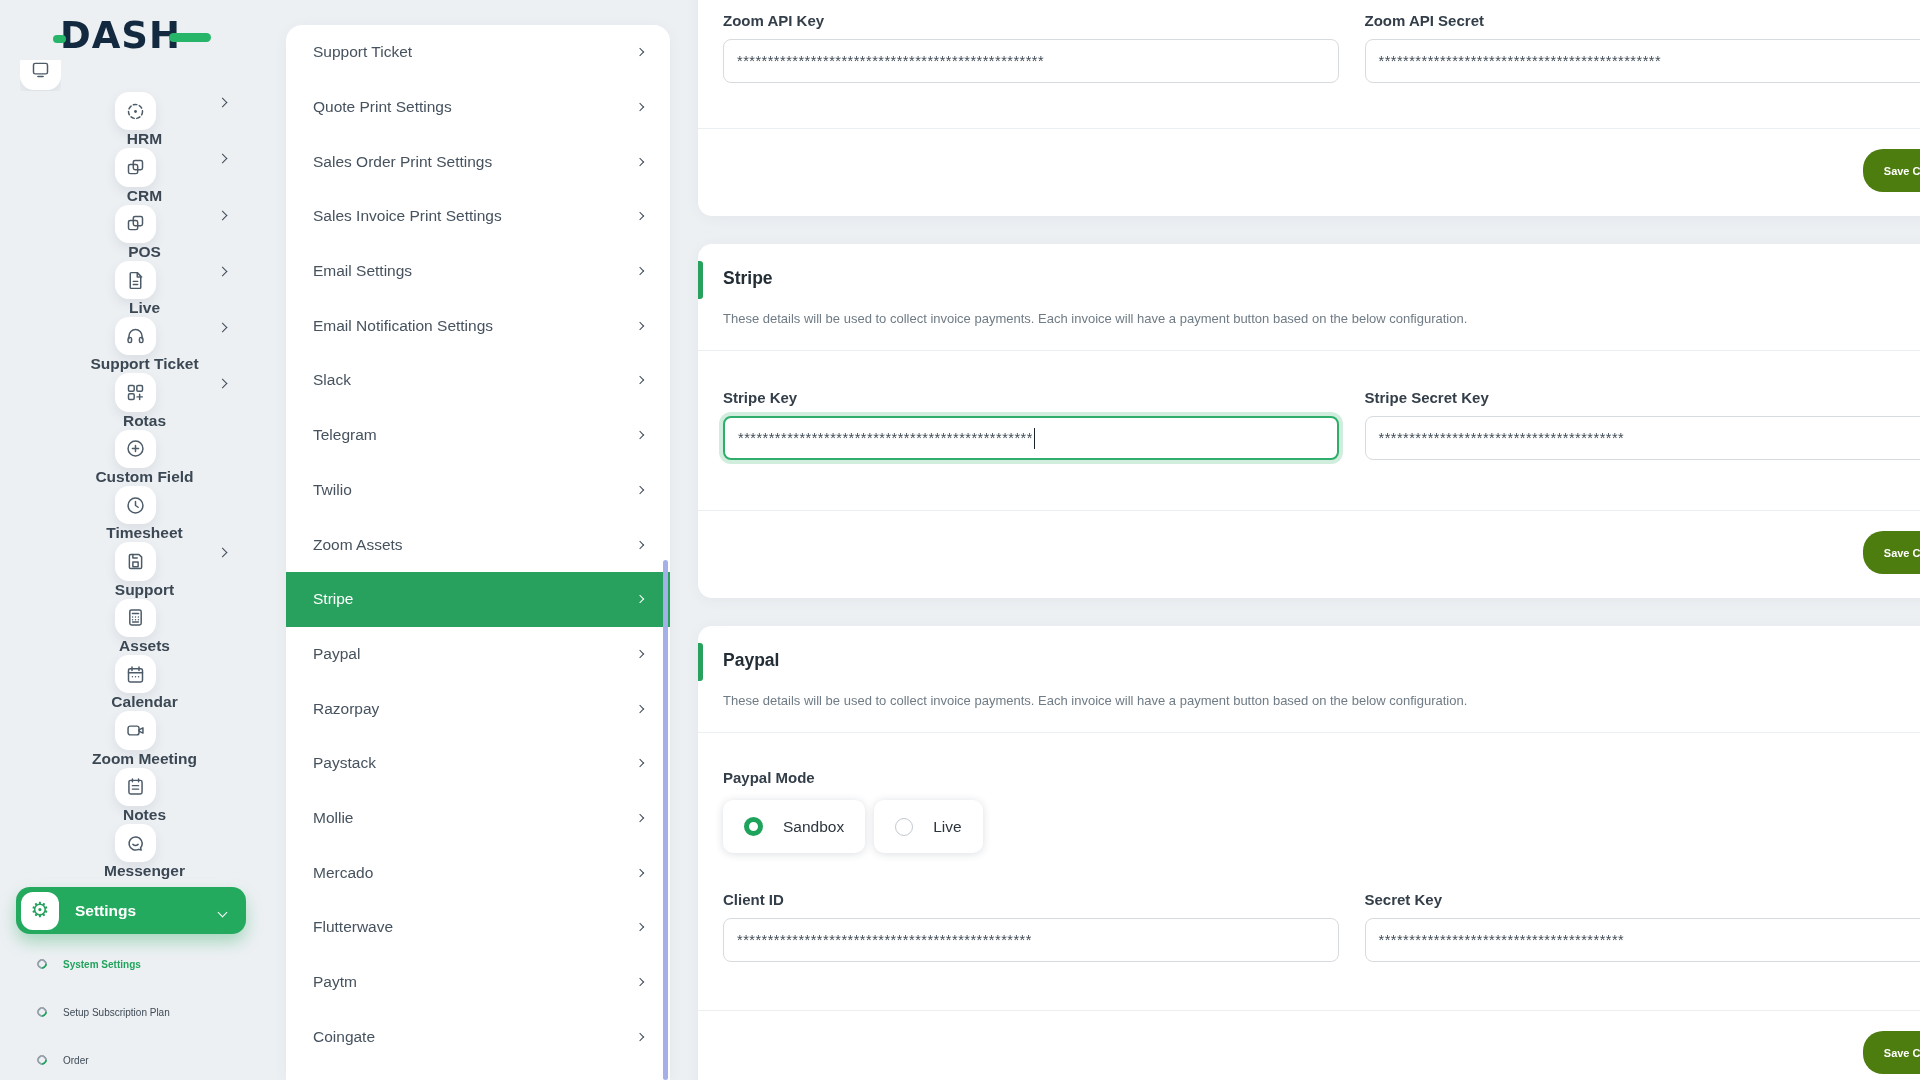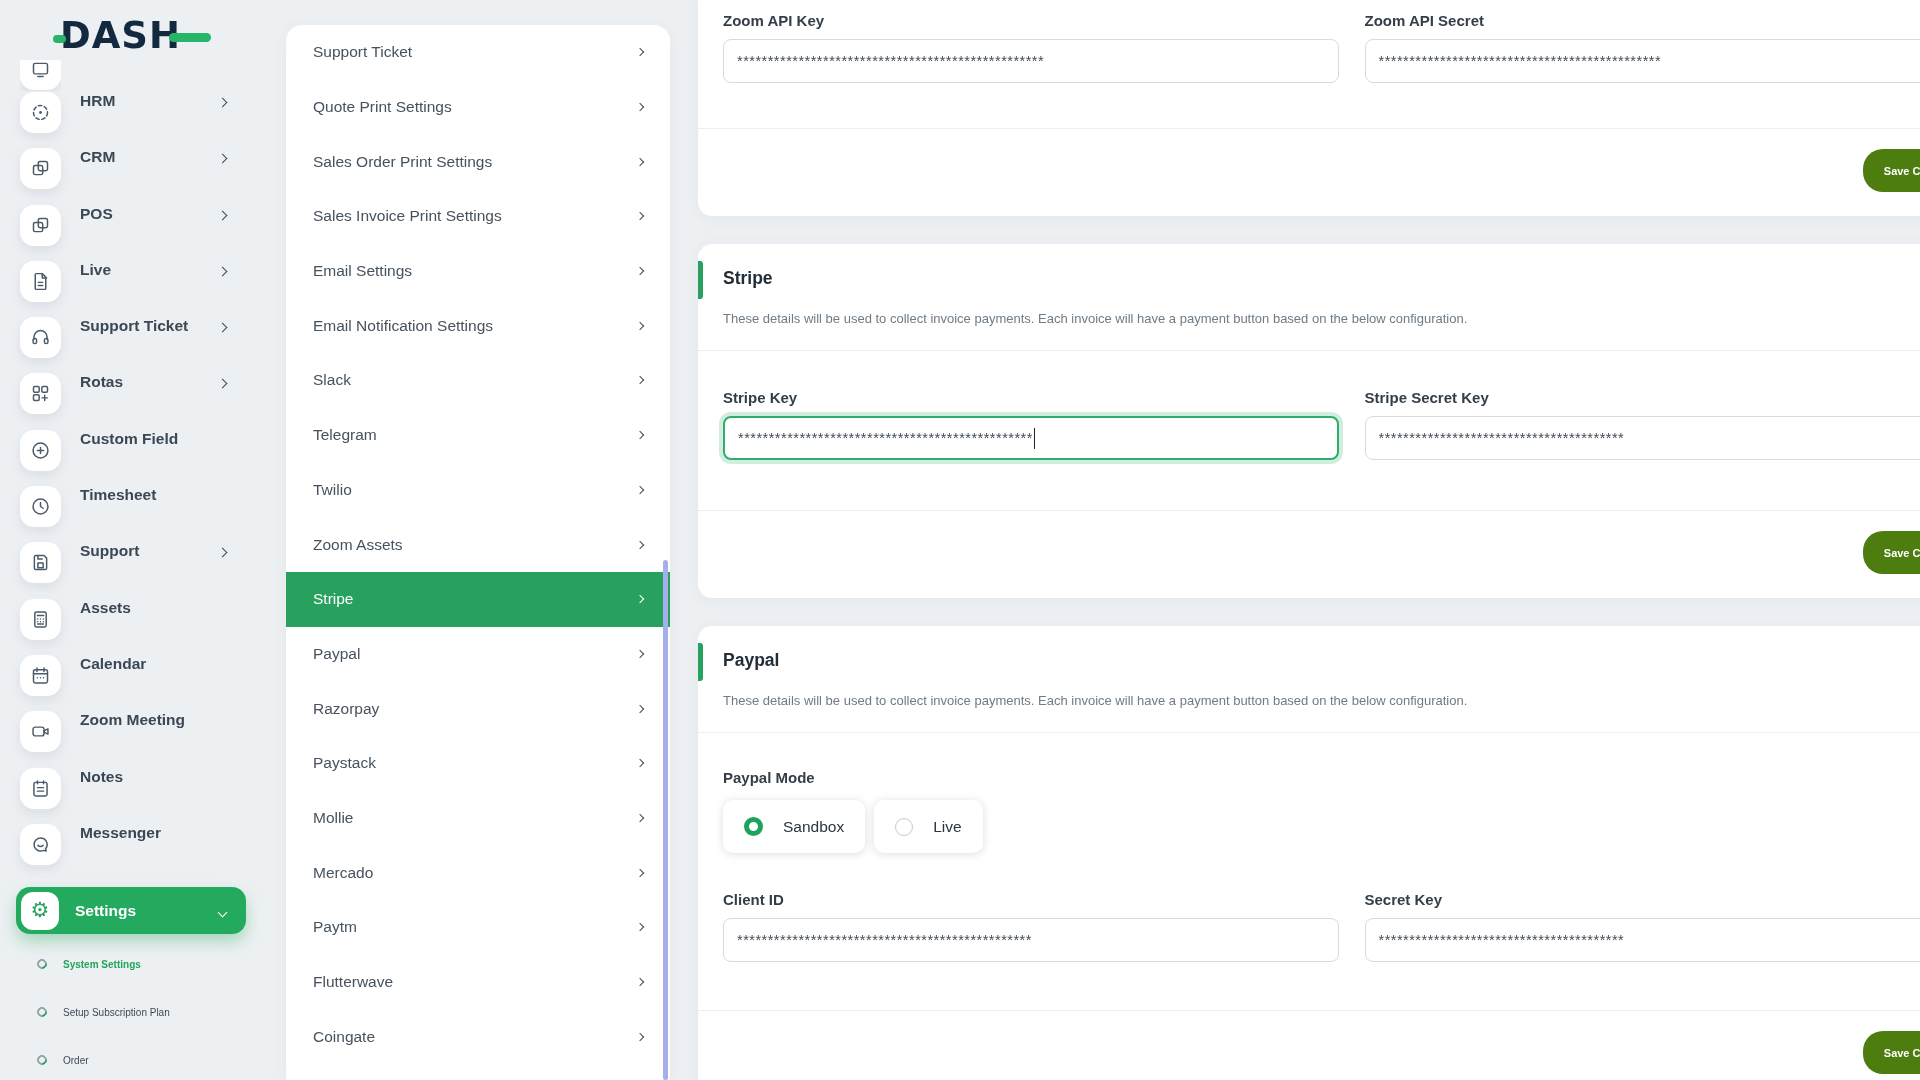--- a/index.html
+++ b/index.html
@@ -11,21 +11,21 @@
     position:relative;
   }
   
   .sidebar { position:absolute; left:0; top:0; width:250px; height:940px; }
   .logo { position:absolute; left:60px; top:14px; display:flex; align-items:center; }
   .logo-text { font-size:37px; font-weight:800; letter-spacing:1px; color:#13293f; font-family:"DejaVu Sans",sans-serif; }
   .logo-dash { width:42px; height:9px; border-radius:5px; background:#27b56a; margin-left:-12px; margin-top:4px; }
   .logo-dot { position:absolute; left:-7px; top:21px; width:13px; height:8px; border-radius:4px; background:#27b56a; }
 
   .nav { position:absolute; top:92px; left:0; width:250px; }
-  .nav-item { height:56.3px; display:flex; padding-left:20px; position:relative; cursor:pointer; }
+  .nav-item { height:56.3px; display:flex; align-items:center; padding-left:20px; position:relative; cursor:pointer;flex-direction:column; }
   .icon-box { width:41px; height:41px; min-width:41px; background:#fff; border-radius:14px;
               display:flex; align-items:center; justify-content:center;
               box-shadow:0 5px 12px rgba(30,50,80,.09); }
   .nav-label { margin-left:19px; font-size:15.5px; font-weight:bold; color:#3b4854; }
   .nav-chev { position:absolute; right:24px; }
   .chev { display:inline-block; width:7px; height:7px; border-style:solid; border-color:#3e4a56;
           border-width:1.8px 1.8px 0 0; transform:rotate(45deg); }
   .chev.down { transform:rotate(135deg); }
   .chev.white { border-color:#fff; }
 
@@ -348,25 +348,25 @@
     </div>
   <div class="menu-item">
       <span>Mollie</span>
       <span class="chev"></span>
     </div>
   <div class="menu-item">
       <span>Mercado</span>
       <span class="chev"></span>
     </div>
   <div class="menu-item">
+      <span>Flutterwave</span>
+      <span class="chev"></span>
+    </div>
+  <div class="menu-item">
       <span>Paytm</span>
-      <span class="chev"></span>
-    </div>
-  <div class="menu-item">
-      <span>Flutterwave</span>
       <span class="chev"></span>
     </div>
   <div class="menu-item">
       <span>Coingate</span>
       <span class="chev"></span>
     </div>
   <div class="menu-item"></div>
   <div class="panel-scrollbar"></div>
 </div>
 

